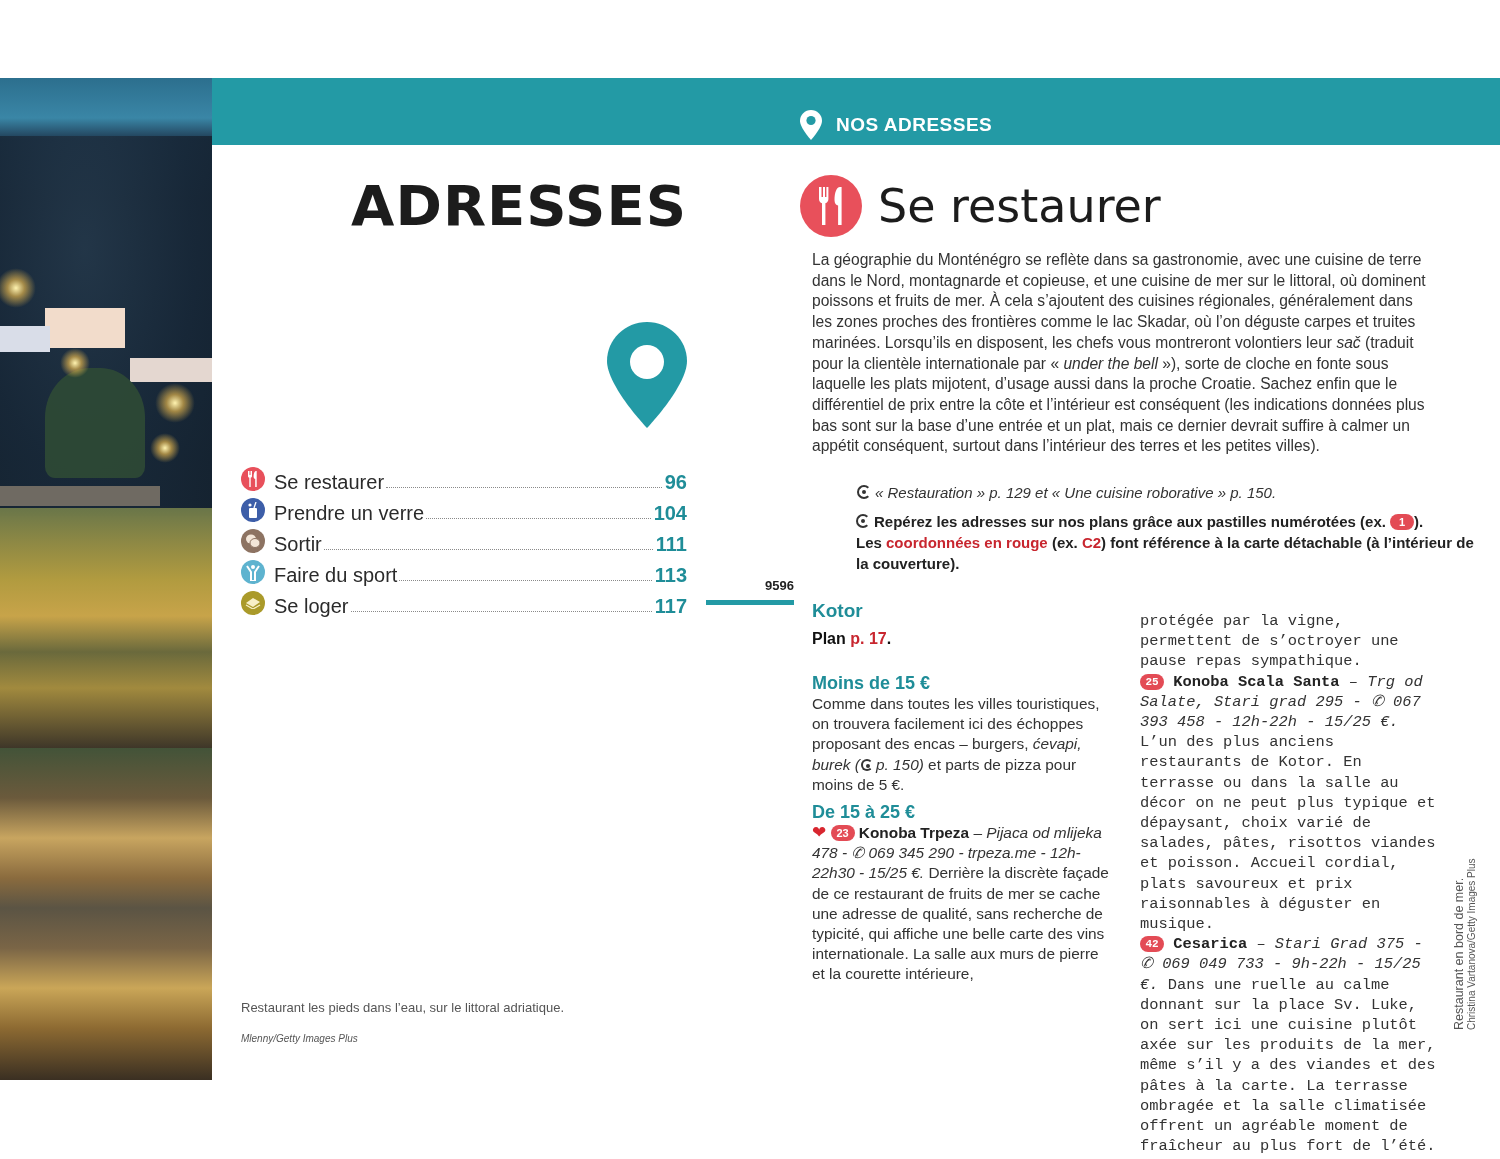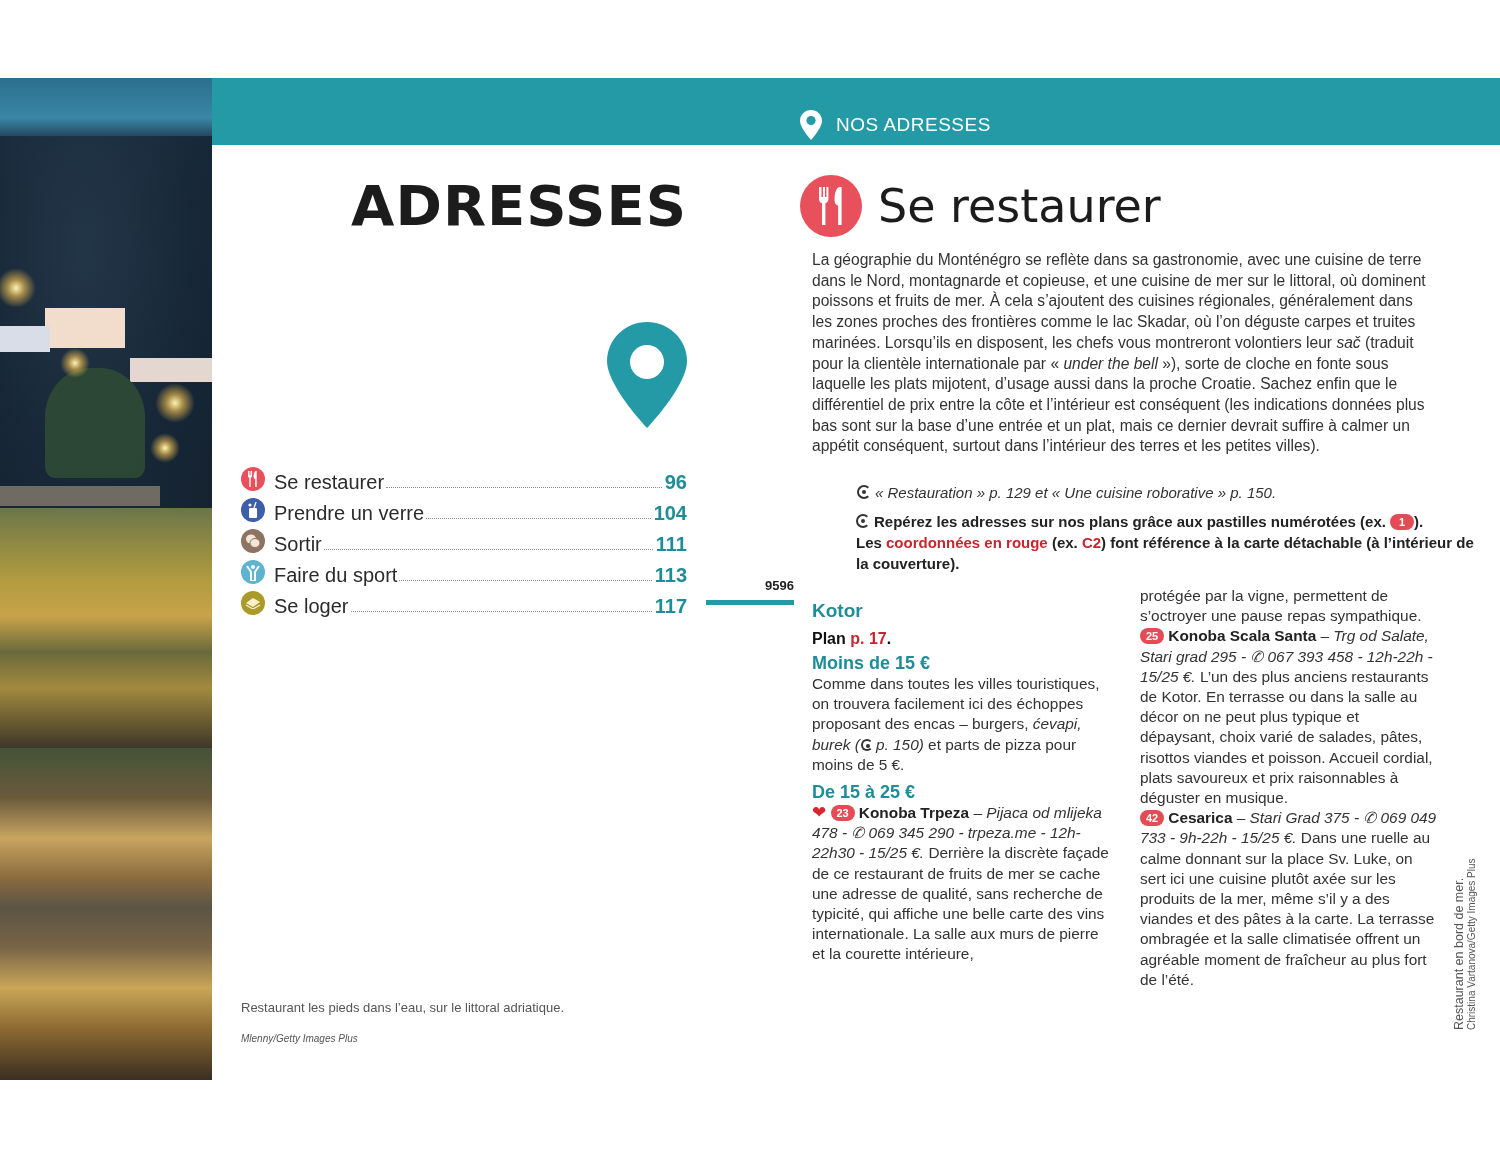--- a/index.html
+++ b/index.html
@@ -27,21 +27,21 @@
   .photo .g3 { left: 155px; top: 305px; width: 40px; height: 40px; }
   .photo .g4 { left: 150px; top: 355px; width: 30px; height: 30px; }
   .photo .tree { position: absolute; left: 45px; top: 290px; width: 100px; height: 110px; border-radius: 45% 45% 10% 10%; background: #2f4a35; opacity: .9; }
   .photo .quay { position: absolute; left: 0; top: 408px; width: 160px; height: 20px; background: #6f6a62; }
   .photo .water { position: absolute; left: 0; top: 430px; width: 212px; height: 240px;
     background: linear-gradient(180deg, #6e7a4a 0%, #b8a040 30%, #d0a94a 45%, #6d6b3c 60%, #a78d3e 75%, #3e3528 100%); opacity: .95; }
 
   
   .band { position: absolute; left: 212px; top: 78px; width: 1288px; height: 67px; background: #239aa5; }
   .band-label { position: absolute; left: 800px; top: 108px; height: 34px; display: flex; align-items: center; gap: 14px; }
-  .band-label .txt { color: #ffffff; font-size: 19px; letter-spacing: 0.5px; }
+  .band-label .txt { color: #ffffff; font-size: 19px; letter-spacing: 0.5px; font-weight: bold; }
   .band-label svg { display: block; }
 
   
   .big-title { position: absolute; right: 813px; top: 175px; text-align: right; font-family: "DejaVu Sans", sans-serif; font-weight: bold; font-size: 56px; line-height: 62px; color: #1c1c1c; letter-spacing: 1px; }
   .big-pin { position: absolute; left: 607px; top: 322px; }
 
   .toc { position: absolute; left: 241px; top: 463px; width: 446px; }
   .toc-row { display: flex; align-items: flex-end; height: 31px; }
   .toc-row .ico { width: 24px; height: 24px; border-radius: 50%; flex: none; margin-right: 9px; margin-bottom: 3px; display: flex; align-items: center; justify-content: center; color: #fff; font-size: 12px; }
   .toc-row .lbl { font-size: 20px; color: #2b2b2b; white-space: nowrap; }
@@ -65,25 +65,25 @@
   .intro { position: absolute; left: 812px; top: 250px; width: 622px; font-size: 15.6px; line-height: 20.7px; color: #333; }
   .intro i { font-style: italic; }
   .ref1 { position: absolute; left: 812px; top: 484px; width: 622px; font-size: 15px; font-style: italic; color: #333; margin-left: 45px; }
   .ref2 { position: absolute; left: 856px; top: 511px; width: 622px; font-size: 15px; font-weight: bold; line-height: 21px; color: #222; }
   .red { color: #c8262f; }
   .pastille { display: inline-block; min-width: 24px; height: 16px; padding: 0 4px; border-radius: 8px; background: #e34b55; color: #fff; font-size: 11px; font-weight: bold; text-align: center; line-height: 16px; vertical-align: 1px; font-style: normal; }
   .seeicon { display: inline-block; width: 14px; height: 14px; border: 2px solid #333; border-radius: 50%; border-right-color: transparent; position: relative; vertical-align: -1px; margin-right: 4px; }
   .seeicon::after { content: ""; position: absolute; left: 3px; top: 3px; width: 4px; height: 4px; border-radius: 50%; background: #333; }
 
   .col1 { position: absolute; left: 812px; top: 588px; width: 300px; }
-  .col2 { position: absolute; left: 1140px; top: 586px; width: 298px; }
+  .col2 { position: absolute; left: 1140px; top: 611px; width: 298px; font-family: Liberation Mono, monospace; }
   .h-region { font-size: 22px; font-weight: bold; color: #1f8d98; letter-spacing: .2px; }
   .h-city { font-size: 19px; font-weight: bold; color: #1f8d98; margin-top: 12px; }
   .plan { font-size: 16px; font-weight: bold; color: #111; margin-top: 8px; }
-  .h-price { font-size: 18px; font-weight: bold; color: #1f8d98; margin-top: 4px; line-height: 22px; }
+  .h-price { font-size: 18px; font-weight: bold; color: #1f8d98; margin-top: 24px; line-height: 22px; }
   .body { font-size: 15.4px; line-height: 20.2px; color: #333; }
   .body i { font-style: italic; }
   .body b { color: #222; }
   .heart { color: #d8262f; font-size: 17px; }
 
   .caption-right { position: absolute; left: 1452px; top: 1030px; transform-origin: 0 0; transform: rotate(-90deg); white-space: nowrap; color: #555; }
   .caption-right .c1 { font-size: 12.5px; }
   .caption-right .c2 { font-size: 10px; }
 </style>
 </head>

